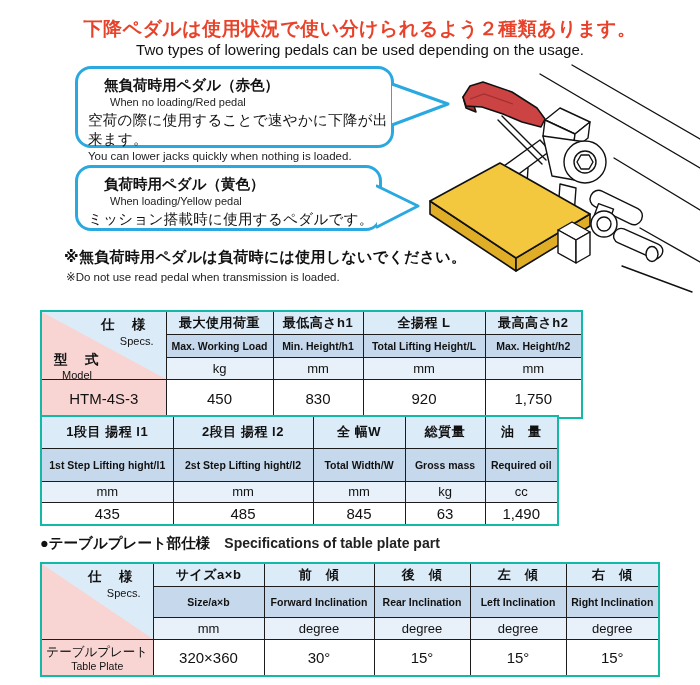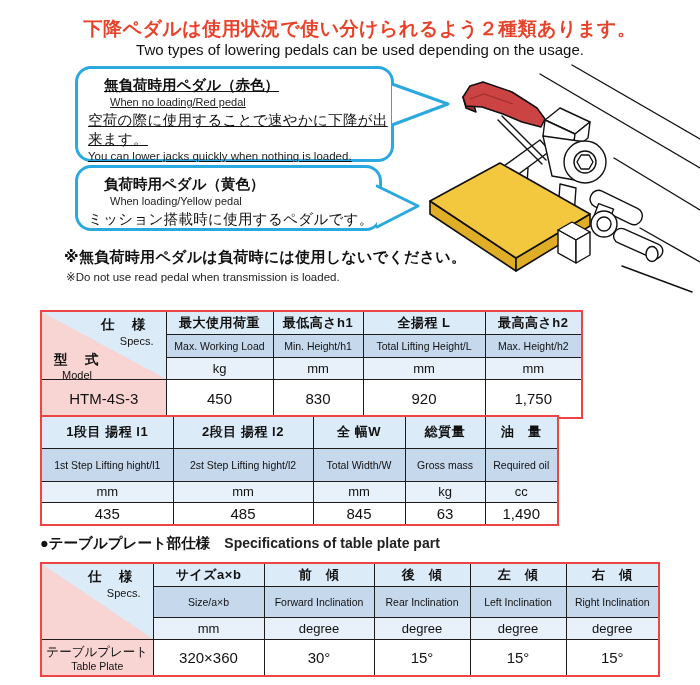--- a/index.html
+++ b/index.html
@@ -41,28 +41,28 @@
   .wh{fill:#fff;stroke:#111;stroke-width:1.4;stroke-linejoin:round;}
   .plate-top{fill:var(--pedal-yellow);stroke:#111;stroke-width:1.6;stroke-linejoin:round;}
   .plate-side{fill:var(--pedal-yellow-dark);stroke:#111;stroke-width:1.6;stroke-linejoin:round;}
   .lever-top{fill:var(--pedal-red);stroke:#111;stroke-width:1.5;stroke-linejoin:round;}
   .lever-side{fill:var(--pedal-red-dark);stroke:#111;stroke-width:1.5;stroke-linejoin:round;}
   .lever-line{stroke:var(--pedal-red-dark);stroke-width:1.2;fill:none;}
 
   
   table.spec{
     border-collapse:collapse;table-layout:fixed;position:absolute;
-    border:2px solid #ef4444;background:#fff;
+    border:2px solid #14b8a6;background:#fff;
   }
   table.spec th,table.spec td{
     border:1px solid #1c1c1c;padding:0;text-align:center;vertical-align:middle;
     overflow:hidden;white-space:nowrap;
   }
   tr.row-jp th{background:var(--blue-light);font-size:13px;font-weight:bold;letter-spacing:.5px;}
-  tr.row-en th{background:var(--blue-mid);font-size:10.5px;font-weight:normal;color:#111;}
+  tr.row-en th{background:var(--blue-mid);font-size:10.5px;font-weight:bold;color:#111;}
   tr.row-unit th{background:var(--blue-unit);font-size:13px;font-weight:normal;}
   tr.row-data td{background:#fff;font-size:15px;}
   tr.row-data td.rowhead{background:var(--pink);}
   td.corner{
     background:linear-gradient(to top right,var(--pink) 49.7%,var(--blue-light) 50.3%);
     position:relative;
   }
   td.corner .c-jp1{position:absolute;top:4px;right:18px;font-size:13.5px;font-weight:bold;letter-spacing:2px;}
   td.corner .c-en1{position:absolute;top:23px;right:12px;font-size:11px;}
   td.corner .c-jp2{position:absolute;top:39px;left:12px;font-size:13.5px;font-weight:bold;letter-spacing:2px;}
@@ -137,21 +137,21 @@
     <polygon class="wh" points="176,182 190,174 190,197 176,205"></polygon>
   </g>
 
   <g>
     <polygon class="lever-side" points="63,39 66,50 76,54 72,41"></polygon>
     <polygon class="lever-top" points="63,39 70,28 83,24 112,34 137,50 145,61 141,69 122,64 103,56 82,49 66,48"></polygon>
     <path class="lever-line" d="M70,41 L84,36 L113,46"></path>
   </g>
 </svg>
 
-<div class="abs callout" style="left:75px;top:66px;width:319px;height:96px;text-decoration:underline;">
+<div class="abs callout" style="left:75px;top:66px;width:319px;height:82px;">
   <div class="t-jp">無負荷時用ペダル（赤色）</div>
   <div class="t-en">When no loading/Red pedal</div>
   <div class="b-jp">空荷の際に使用することで速やかに下降が出来ます。</div>
   <div class="b-en">You can lower jacks quickly when nothing is loaded.</div>
 </div>
 <svg class="abs tail" style="left:391px;top:81px;" width="62" height="47" viewBox="0 0 62 47">
   <path d="M1,3 L57,23 L1,44"></path>
 </svg>
 
 <div class="abs callout" style="left:75px;top:165px;width:307px;height:66px;">

